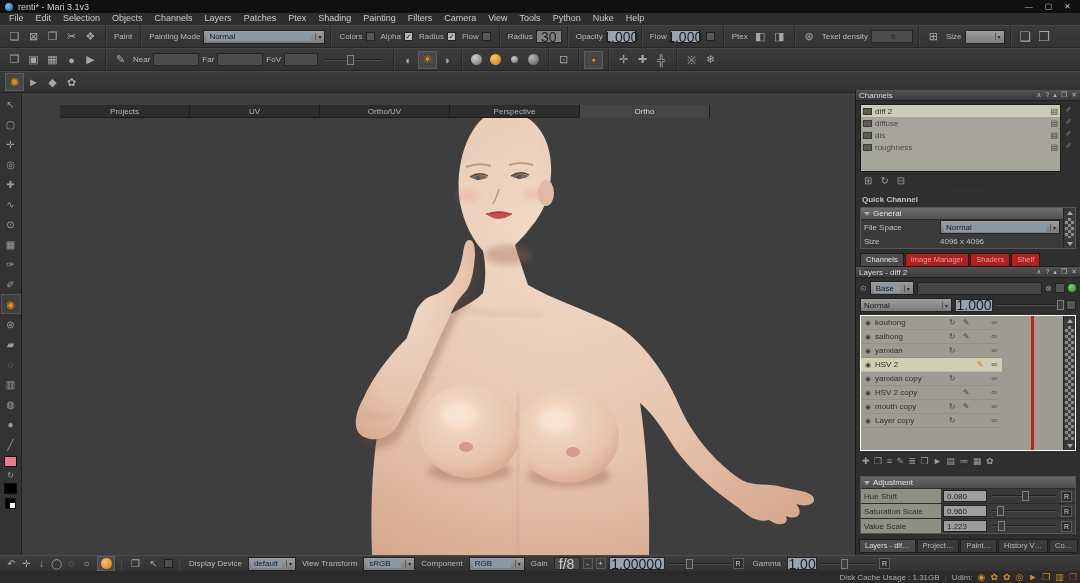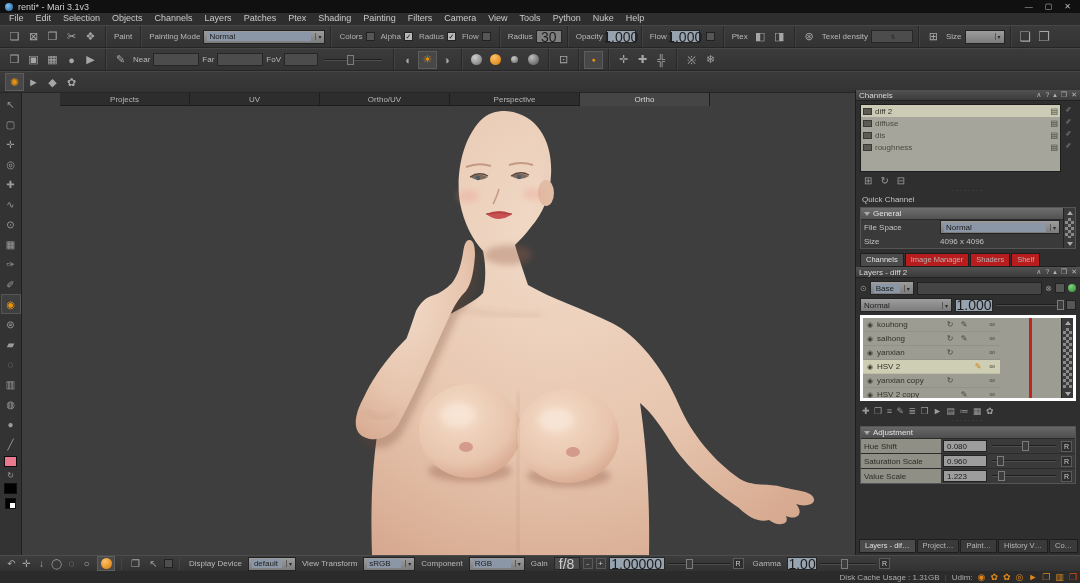--- a/index.html
+++ b/index.html
@@ -39,62 +39,62 @@
   .ball-shaded{background:radial-gradient(circle at 35% 30%,#bdbdbd,#4f4f4f);}
   
   .sidebar{position:absolute;left:0;top:93px;width:22px;bottom:28px;background:#333;border-right:1px solid #1f1f1f;display:flex;flex-direction:column;align-items:center;padding-top:1px;}
   .side-icon{width:20px;height:20px;display:flex;align-items:center;justify-content:center;font-size:10px;color:#9b9b9b;flex:none;}
   .side-icon.active{color:#e8920e;background:#3f3f3f;border:1px solid #555;}
   .swatch{width:13px;height:11px;border:1px solid #0e0e0e;margin:2px 0;flex:none;}
   .bw{width:11px;height:11px;background:#000;position:relative;border:1px solid #0e0e0e;margin-top:2px;}
   .bw:after{content:"";position:absolute;right:0;bottom:0;width:5px;height:5px;background:#fff;}
   
   .viewport{position:absolute;left:22px;top:93px;width:833px;bottom:28px;background:#3e3e3e;overflow:hidden;}
-  .vtabs{position:absolute;left:38px;top:0;height:13px;display:flex;z-index:3;}
+  .vtabs{position:absolute;left:38px;top:12px;height:13px;display:flex;z-index:3;}
   .vtab{width:130px;background:#2d2d2d;border-right:1px solid #1d1d1d;border-bottom:1px solid #1d1d1d;color:#b4b4b4;font-size:8px;display:flex;align-items:center;justify-content:center;}
   .vtab.active{background:#454545;color:#d6d6d6;border-bottom:none;}
   .viewport svg{position:absolute;left:0;top:0;}
   
   .rpanel{position:absolute;right:0;top:90px;width:225px;bottom:28px;background:#2f2f2f;border-left:1px solid #1c1c1c;font-size:8px;z-index:4;}
   .panel-title{height:11px;background:linear-gradient(#525252,#3b3b3b);border-bottom:1px solid #222;color:#d8d8d8;display:flex;align-items:center;padding:0 3px;font-size:8px;}
   .pt-icons{margin-left:auto;display:flex;gap:4px;font-size:7px;color:#b5b5b5;}
   .chan-wrap{display:flex;margin:3px 4px 0 4px;}
   .chan-list{flex:1;height:68px;background:#a5a59b;border:1px solid #1d1d1d;overflow:hidden;}
   .chan-row{height:12px;display:flex;align-items:center;gap:3px;padding:0 2px;color:#4a4a40;}
   .chan-row.selected{background:#cbcbb6;color:#34342b;}
   .chan-row .thumb{width:9px;height:7px;background:#5c5c54;border:1px solid #3a3a34;flex:none;}
   .chan-row .nm{flex:1;overflow:hidden;white-space:nowrap;}
   .chan-row .stk{color:#3c3c34;font-size:8px;}
   .chan-side{width:15px;display:flex;flex-direction:column;align-items:center;padding-top:2px;color:#8b8b8b;font-size:7px;}
   .chan-side span{height:12px;}
   .chan-foot{display:flex;gap:8px;margin:3px 8px 0 8px;font-size:10px;color:#9d9d9d;height:13px;}
   .dots{text-align:center;color:#7b7b7b;font-size:6px;letter-spacing:2px;height:6px;line-height:5px;}
   .qc{margin:1px 4px;}
-  .qc-label{color:#c3c3c3;margin:1px 0 2px 2px;}
+  .qc-label{color:#c3c3c3;margin:1px 0 2px 2px;font-weight:bold;}
   .qc-row{display:flex;align-items:center;gap:3px;}
   .qc-sw{width:13px;height:13px;border:1px solid #151515;flex:none;}
   .checker{background-image:conic-gradient(#8a8a8a 25%,#3c3c3c 0 50%,#8a8a8a 0 75%,#3c3c3c 0);background-size:6px 6px;}
   .gen{margin:3px 4px 0 4px;border:1px solid #555;background:#3a3a3a;display:flex;height:42px;}
   .gen-main{flex:1;overflow:hidden;}
   .gen-head{height:12px;background:linear-gradient(#6e6e6e,#525252);color:#e0e0e0;display:flex;align-items:center;padding:0 3px;gap:3px;border-bottom:1px solid #2a2a2a;}
   .gen-row{height:14px;display:flex;align-items:center;padding:0 3px;color:#c2c2c2;gap:4px;}
   .gen-row .gl{width:72px;flex:none;}
   .scrollcol{width:12px;border-left:1px solid #222;background:#3a3a3a;display:flex;flex-direction:column;}
   .scrollcol .sbtn{height:9px;display:flex;align-items:center;justify-content:center;}
   .scrollcol .track{flex:1;margin:1px;}
   .tri-up{width:0;height:0;border-left:3px solid transparent;border-right:3px solid transparent;border-bottom:4px solid #aaa;}
   .tri-dn{width:0;height:0;border-left:3px solid transparent;border-right:3px solid transparent;border-top:4px solid #aaa;}
   .ptabs{display:flex;gap:1px;margin:4px 4px 0 4px;border-bottom:1px solid #1e1e1e;}
   .ptab{padding:1px 5px 2px 5px;background:#b91c1c;border:1px solid #1e1e1e;border-bottom:none;color:#b2b2b2;font-size:7.5px;white-space:nowrap;}
   .ptab.active{background:#4b4b4b;color:#e0e0e0;}
   .lrow{display:flex;align-items:center;gap:3px;margin:3px 4px 0 4px;}
   .filter-input{flex:1;height:13px;background:#454545;border:1px solid #222;color:#ddd;font-size:8px;padding:0 2px;}
   .gdot{width:8px;height:8px;border-radius:50%;background:radial-gradient(circle at 35% 30%,#7ed07e,#2f8a2f);flex:none;}
   .tgl{width:10px;height:10px;background:#565656;border:1px solid #222;flex:none;}
-  .llist{margin:3px 4px 0 4px;height:86px;display:flex;border:3px solid #ffffff;background:#9c9c92;gap:29px;}
+  .llist{margin:3px 4px 0 4px;height:136px;display:flex;border:1px solid #ffffff;background:#9c9c92;gap:29px;}
   .llist-rows{flex:1;overflow:hidden;}
   .lay-row{height:14px;display:flex;align-items:center;gap:2px;padding:0 2px;color:#32322a;border-bottom:1px solid rgba(0,0,0,0.07);}
   .lay-row.selected{background:#cdceb4;}
   .lay-row .eye{font-size:7px;color:#3c3c34;width:10px;text-align:center;}
   .lay-row .nm{flex:1;overflow:hidden;white-space:nowrap;}
   .lay-row .ic{width:12px;text-align:center;font-size:8px;color:#4a4a40;}
   .lay-row .ic.orange{color:#d4820a;}
   .redstripe{width:3px;background:#c22222;}
   .act-icons{display:flex;gap:4.5px;margin:3px 6px 0 6px;font-size:9px;color:#9c9c9c;height:14px;align-items:center;}
   .adj{margin:2px 4px 0 4px;border:1px solid #555;background:#3a3a3a;}

